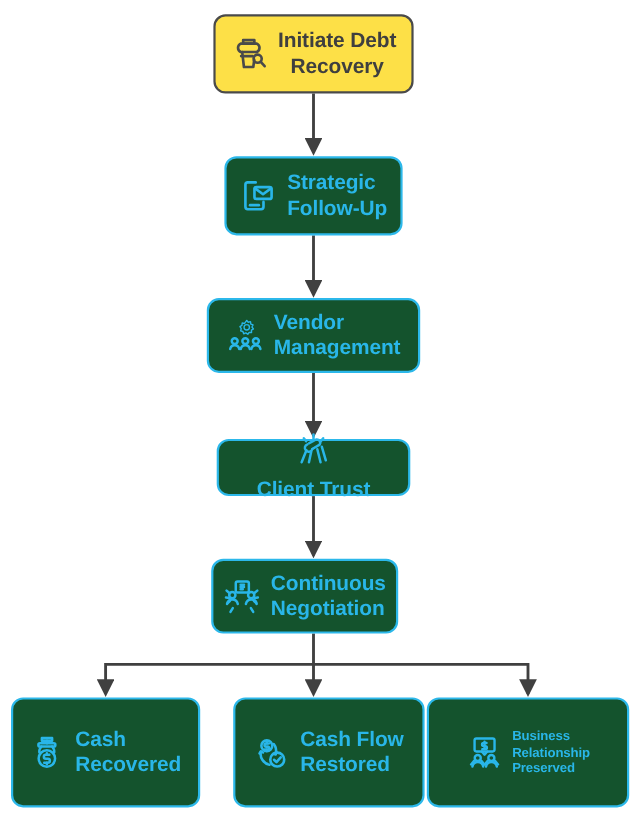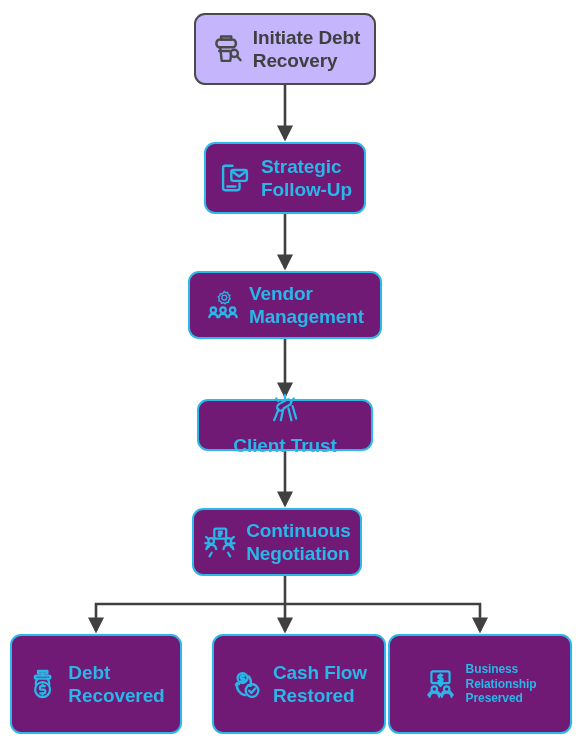--- a/index.html
+++ b/index.html
@@ -32,26 +32,27 @@
     box-sizing: border-box;
     display: flex;
     flex-direction: row;
     align-items: center;
     justify-content: center;
     gap: 9px;
     border-radius: 11px;
     padding: 6px 10px;
   }
   .node.cyan {
-    background: #701a75;
+    background: #14532d;
     border: 2.5px solid #2cb8ea;
   }
   .node.gray {
-    background: #c4b5fd;
+    background: #fde047;
     border: 2.5px solid #4a4a4a;
+    text-align: center;
   }
   .node .nicon {
     flex: 0 0 auto;
     display: block;
     line-height: 0;
   }
   .node .nlabel {
     font-size: 19px;
     font-weight: bold;
     line-height: 1.22;
@@ -185,21 +186,21 @@
         <path d="M8.3 2.1 h7 v1.9 h-7 z"></path>
         <path d="M11.8 4 v1.8"></path>
         <path d="M7 5.8 h9.4 a1.1 1.1 0 0 1 0 2.2 H7 a1.1 1.1 0 0 1 0 -2.2 z"></path>
         <path d="M8 8 c-1.4 1.6 -1.6 3.1 -1.4 4.1"></path>
         <path d="M15.3 8 c1.3 1.6 1.6 3.1 1.4 4.1"></path>
         <circle cx="11.7" cy="16.2" r="5.6"></circle>
         <path d="M13.4 13.6 h-2.4 a1.35 1.35 0 0 0 0 2.7 h1.4 a1.35 1.35 0 0 1 0 2.7 h-2.5"></path>
         <path d="M11.7 12.5 v1.1 M11.7 19 v1.1"></path>
       </svg>
     </span>
-    <span class="nlabel">Debt
+    <span class="nlabel">Cash
 Recovered</span>
   </div>
 
   <div class="node cyan" id="n-cash">
     <span class="nicon">
       <svg width="33" height="33" viewBox="0 0 24 24" fill="none" stroke="#29b6e8" stroke-width="1.7" stroke-linecap="round" stroke-linejoin="round">
         <circle cx="8.4" cy="7.3" r="3.6"></circle>
         <path d="M9.7 5.8 h-1.8 a1 1 0 0 0 0 2 h1 a1 1 0 0 1 0 2 h-1.9"></path>
         <path d="M8.4 4.8 v0.9 M8.4 9.8 v0.9"></path>
         <path d="M13 6.1 a7.6 7.6 0 0 1 1.4 6"></path>

